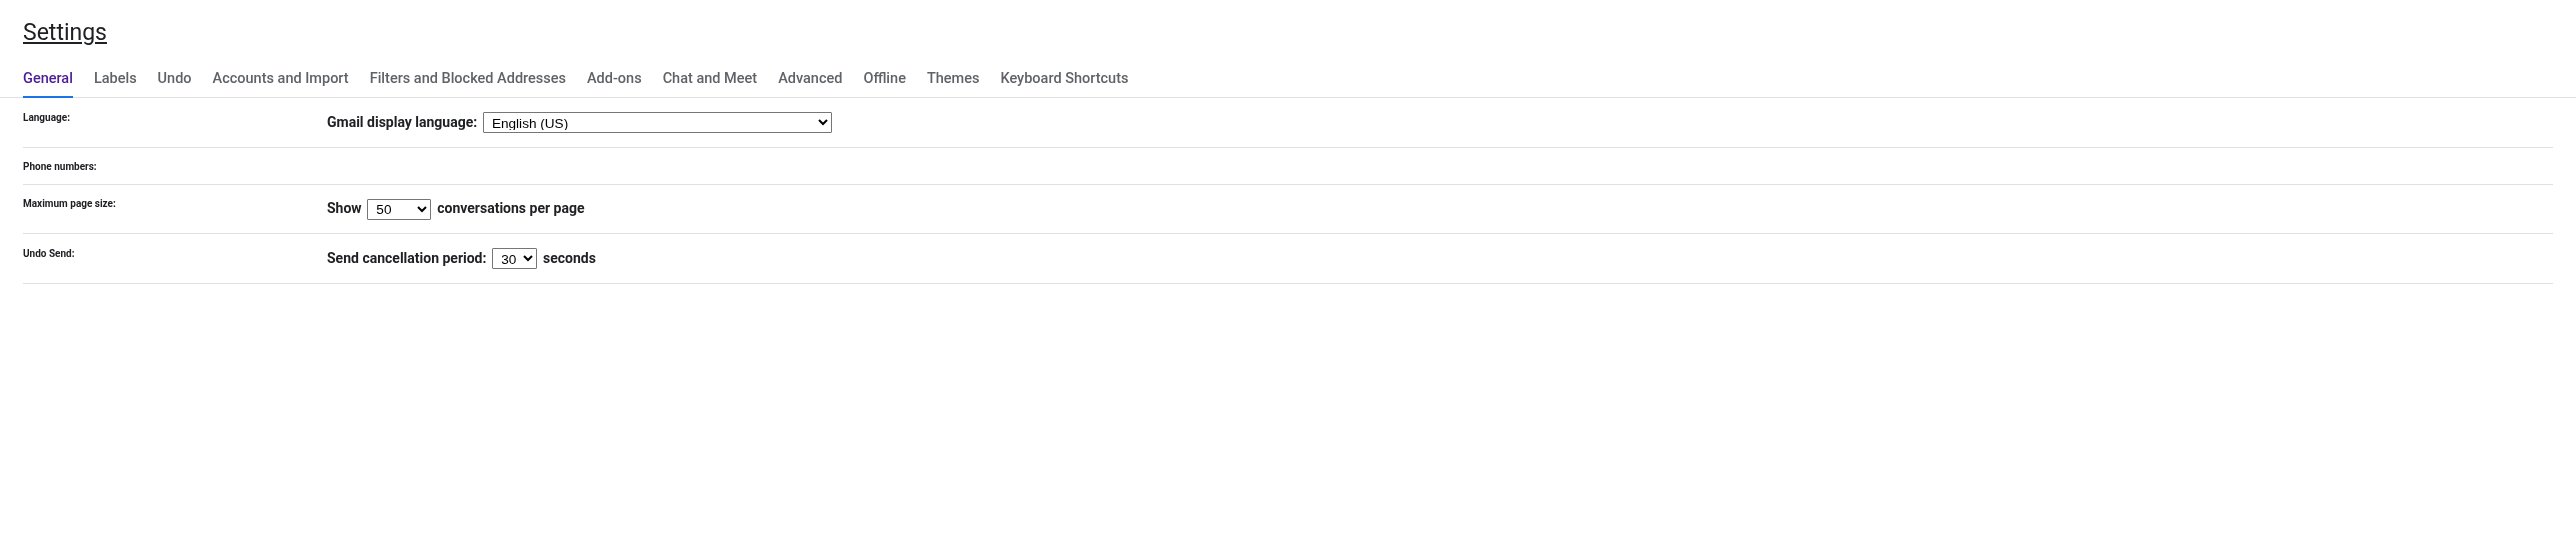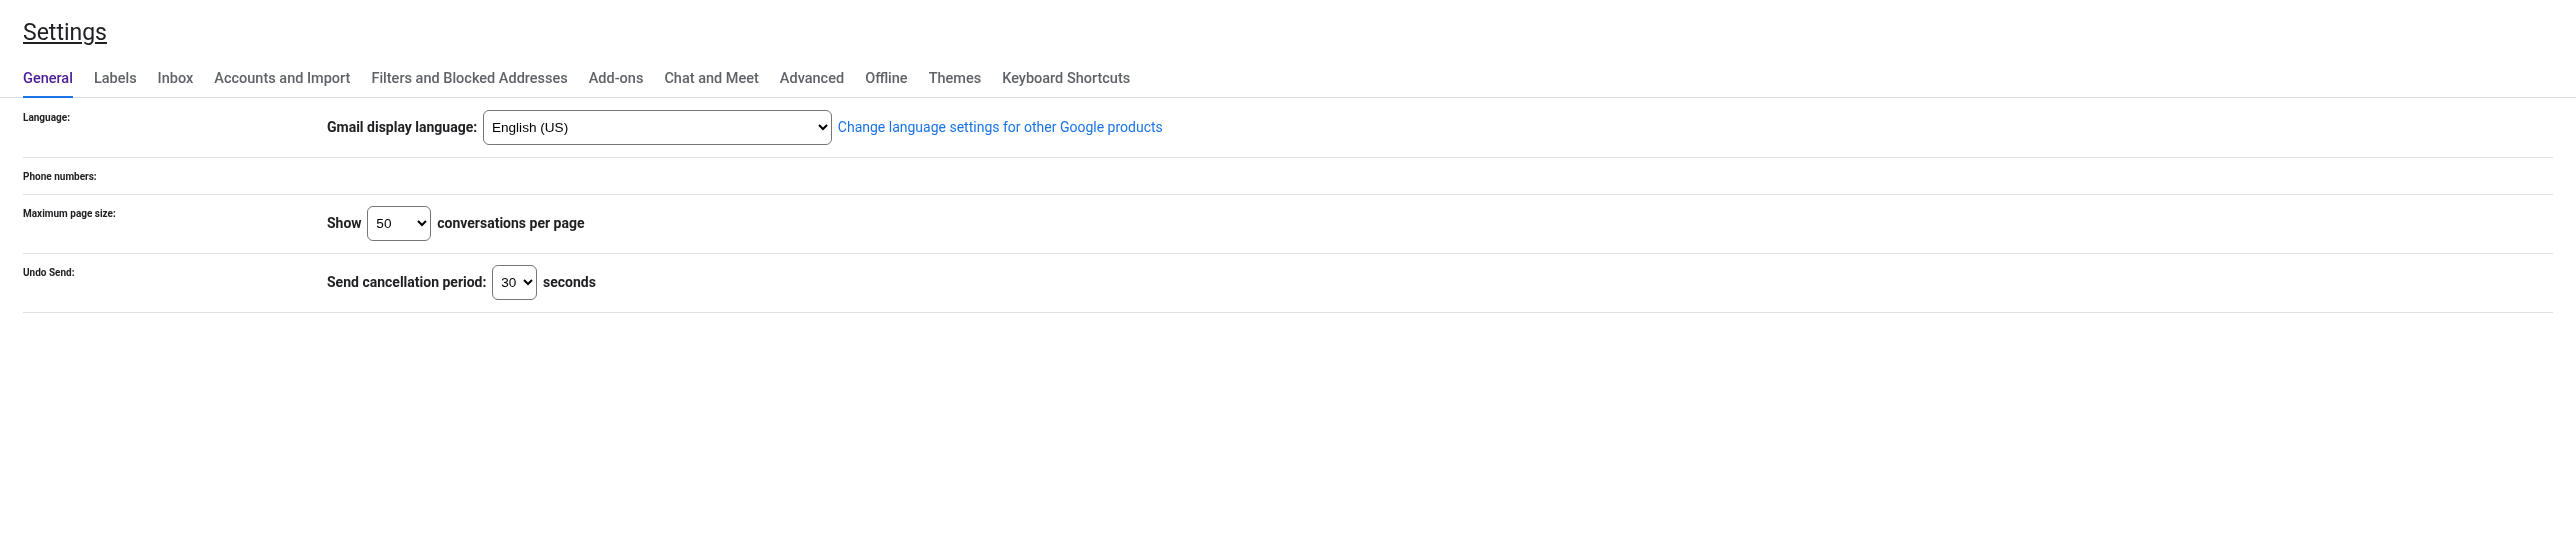--- a/index.html
+++ b/index.html
@@ -65,22 +65,22 @@
     }
     .link {
       color: #1a73e8;
       cursor: pointer;
     }
     select {
       font-size: 13.6px;
       padding: 1.9px 3.9px;
       background: #fff;
       border: 1px solid #767676;
-      border-radius: 6px;
-      height: 35px;
+      border-radius: 1px;
+      height: 21px;
     }
     select.lang-select { width: 349px; }
     select.country-select { width: 261px; }
     select.page-select { width: 64px; }
     select.undo-select { width: 45px; }
     .inline {
       display: inline-flex;
       align-items: center;
       gap: 5.8px;
       flex-wrap: wrap;
@@ -89,42 +89,41 @@
   </style>
 </head>
 <body>
 
 <div class="container">
   <h1 class="page-title">Settings</h1>
 
   <div class="tabs">
     <div class="tab active">General</div>
     <div class="tab">Labels</div>
-    <div class="tab">Inbox</div>
+    <div class="tab">Undo</div>
     <div class="tab">Accounts and Import</div>
     <div class="tab">Filters and Blocked Addresses</div>
     <div class="tab">Add-ons</div>
     <div class="tab">Chat and Meet</div>
     <div class="tab">Advanced</div>
     <div class="tab">Offline</div>
     <div class="tab">Themes</div>
     <div class="tab">Keyboard Shortcuts</div>
   </div>
 
   <div class="settings-rows">
 
     <div class="setting-row">
       <div class="setting-label">Language:</div>
       <div class="setting-body">
         <div class="inline">
           <b>Gmail display language:</b>
           <select class="lang-select">
             <option>English (US)</option>
           </select>
-          <span class="link">Change language settings for other Google products</span>
         </div>
       </div>
     </div>
 
     <div class="setting-row">
       <div class="setting-label">Phone numbers:</div>
     </div>
 
     <div class="setting-row">
       <div class="setting-label">Maximum page size:</div>

